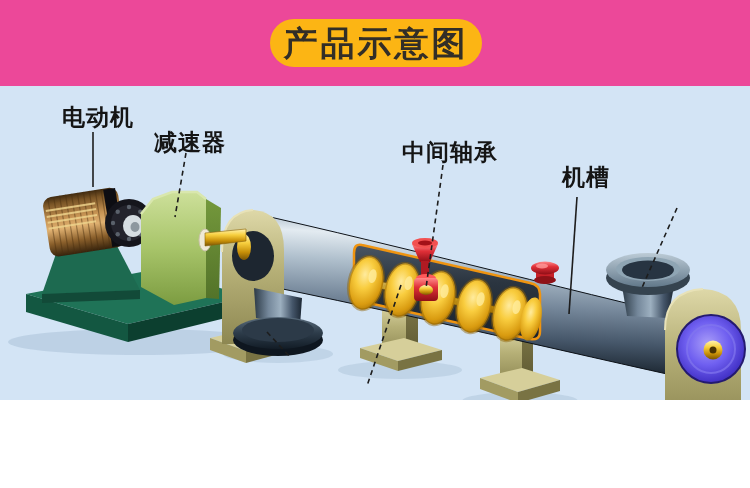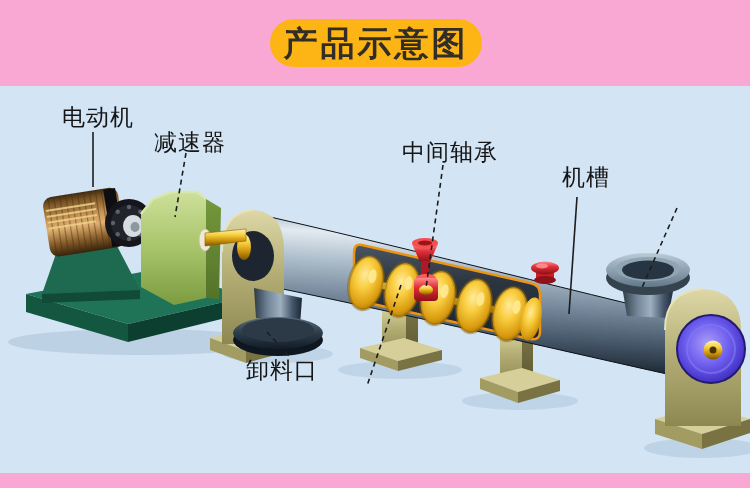--- a/index.html
+++ b/index.html
@@ -1,23 +1,23 @@
 <!DOCTYPE html>
 <html><head>
 <meta charset="utf-8">
 <style>
   html,body{margin:0;padding:0;background:#ffffff;}
-  .stage{position:relative;width:750px;height:488px;background:#f9a8d4;overflow:hidden;
+  .stage{position:relative;width:750px;height:400px;background:#ec4899;overflow:hidden;
          font-family:"Liberation Sans","DejaVu Sans",sans-serif;}
   .canvas-bg{position:absolute;left:0;top:86px;width:750px;height:387px;background:#d3e4f5;}
   .banner{position:absolute;left:270px;top:19px;width:212px;height:48px;background:#fcb514;
           border-radius:26px;display:flex;align-items:center;justify-content:center;z-index:5;}
   .banner span{font-size:34px;font-weight:bold;color:#322e27;letter-spacing:3px;line-height:1;}
   .machine-svg{position:absolute;left:0;top:0;z-index:2;}
-  .part-label{position:absolute;z-index:6;font-size:23px;font-weight:normal;color:#151515;
+  .part-label{position:absolute;z-index:6;font-size:23px;font-weight:bold;color:#151515;
               letter-spacing:1px;white-space:nowrap;line-height:1.1;}
 </style>
 </head>
 <body>
 
 <div class="stage">
 
   <div class="canvas-bg"></div>
 
   <div class="banner">
@@ -292,15 +292,14 @@
       <line x1="677" y1="208" x2="641" y2="290" stroke-dasharray="5 4"></line>
       <line x1="267" y1="332" x2="290" y2="357" stroke-dasharray="5 4"></line>
       <line x1="401" y1="285" x2="367" y2="386" stroke-dasharray="5 4"></line>
     </g>
   </svg>
 
   <div class="part-label" style="left:62px;top:105px">电动机</div>
   <div class="part-label" style="left:402px;top:140px">中间轴承</div>
   <div class="part-label" style="left:154px;top:130px">减速器</div>
   <div class="part-label" style="left:562px;top:165px">机槽</div>
-  <div class="part-label" style="left:246px;top:358px">卸料口</div>
 
 </div>
 
 </body></html>

